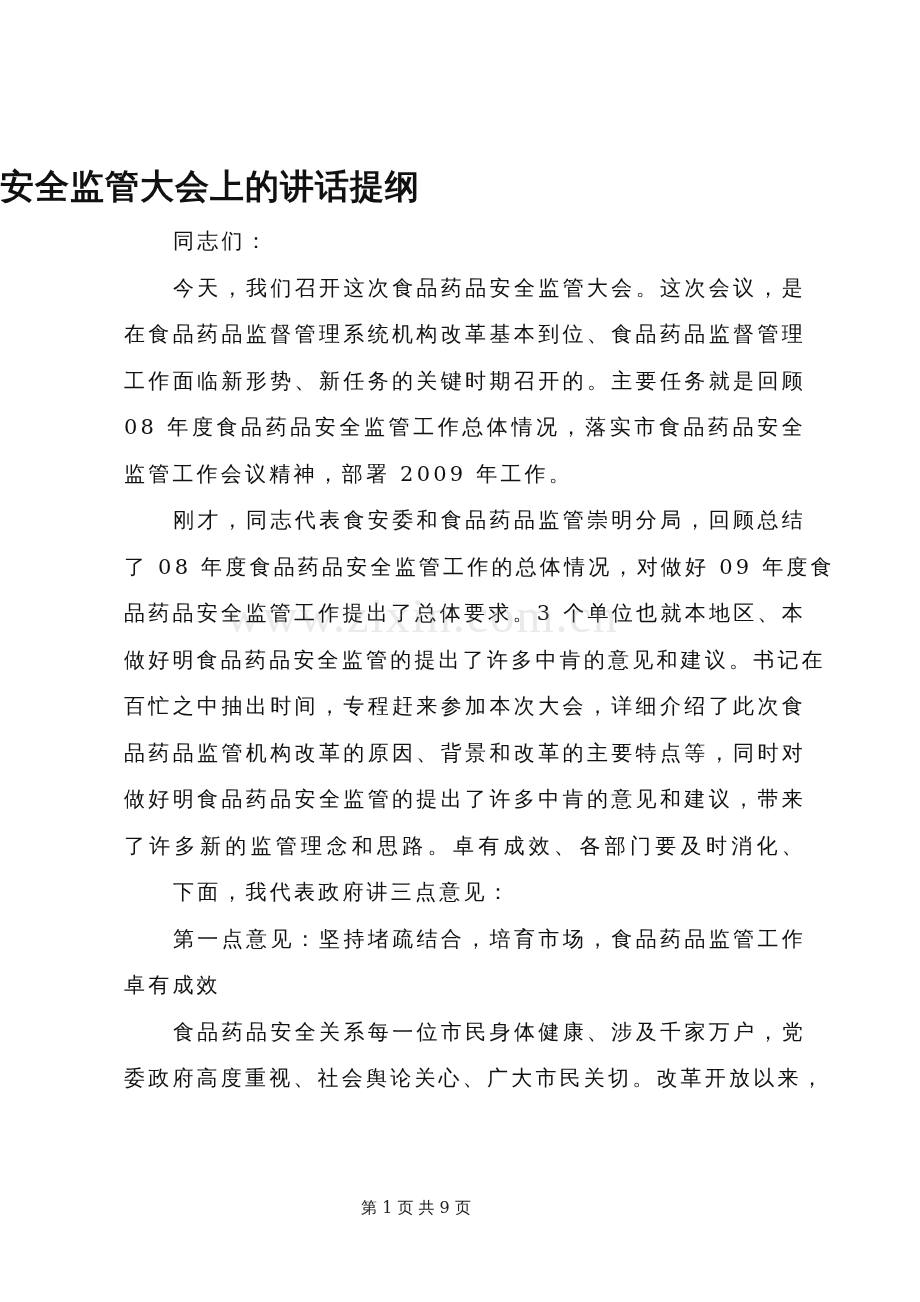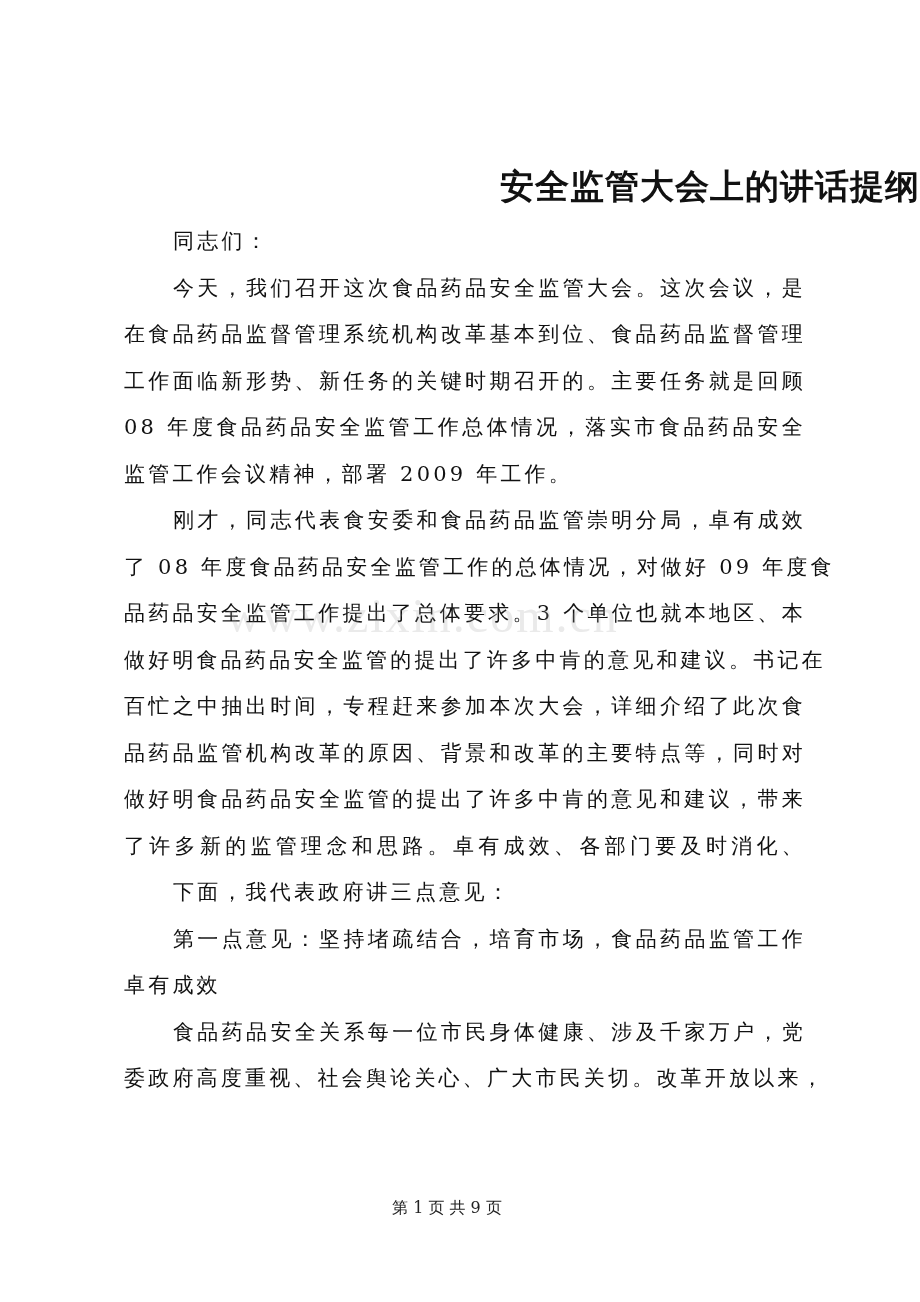--- a/index.html
+++ b/index.html
@@ -1,45 +1,45 @@
 <!DOCTYPE html>
 <html><head>
 <meta charset="utf-8">
 <style>
   html, body { margin: 0; padding: 0; background: #ffffff; }
   body { width: 920px; height: 1302px; position: relative; overflow: hidden;
          font-family: "DejaVu Serif", "Liberation Serif", serif; color: #111; }
   .page { position: absolute; left: 0; top: 0; width: 920px; height: 1302px; background: #fff; }
-  .title { position: absolute; top: 160px; left: 0; width: 920px; text-align: right;
+  .title { position: absolute; top: 160px; left: 0; width: 920px; text-align: left;
            font-family: "DejaVu Sans", "Liberation Sans", sans-serif;
            font-size: 34px; font-weight: bold; letter-spacing: 1px; color: #111; line-height: 52px; }
   .body { position: absolute; left: 124px; top: 218px; width: 682px; }
   .line { height: 46.5px; line-height: 46.5px; font-size: 21px; white-space: nowrap;
           letter-spacing: 3.2px; text-align: justify; text-align-last: justify; }
   .line.indent { padding-left: 49px; }
   .line.last { text-align-last: left; }
   .watermark { position: absolute; left: 226px; top: 588px; font-family: Liberation Serif, serif;
                font-size: 48px; color: rgba(160,160,160,0.22); letter-spacing: 2px; pointer-events: none; }
   .footer { position: absolute; top: 1198px; left: 0; width: 832px; text-align: center;
-            font-size: 16px; color: #222; margin-left: 31px; }
+            font-size: 16px; color: #222; }
 </style>
 </head>
 <body>
 
 <div class="page">
   <div class="title">安全监管大会上的讲话提纲</div>
 
   <div class="body" id="body">
       <div class="line indent last">同志们：</div>
       <div class="line indent">今天，我们召开这次食品药品安全监管大会。这次会议，是</div>
       <div class="line">在食品药品监督管理系统机构改革基本到位、食品药品监督管理</div>
       <div class="line">工作面临新形势、新任务的关键时期召开的。主要任务就是回顾</div>
       <div class="line">08 年度食品药品安全监管工作总体情况，落实市食品药品安全</div>
       <div class="line last">监管工作会议精神，部署 2009 年工作。</div>
-      <div class="line indent">刚才，同志代表食安委和食品药品监管崇明分局，卓有成效</div>
+      <div class="line indent">刚才，同志代表食安委和食品药品监管崇明分局，回顾总结</div>
       <div class="line">了 08 年度食品药品安全监管工作的总体情况，对做好 09 年度食</div>
       <div class="line">品药品安全监管工作提出了总体要求。3 个单位也就本地区、本</div>
       <div class="line">做好明食品药品安全监管的提出了许多中肯的意见和建议。书记在</div>
       <div class="line">百忙之中抽出时间，专程赶来参加本次大会，详细介绍了此次食</div>
       <div class="line">品药品监管机构改革的原因、背景和改革的主要特点等，同时对</div>
       <div class="line">做好明食品药品安全监管的提出了许多中肯的意见和建议，带来</div>
       <div class="line">了许多新的监管理念和思路。卓有成效、各部门要及时消化、</div>
       <div class="line indent last">下面，我代表政府讲三点意见：</div>
       <div class="line indent">第一点意见：坚持堵疏结合，培育市场，食品药品监管工作</div>
       <div class="line last">卓有成效</div>

